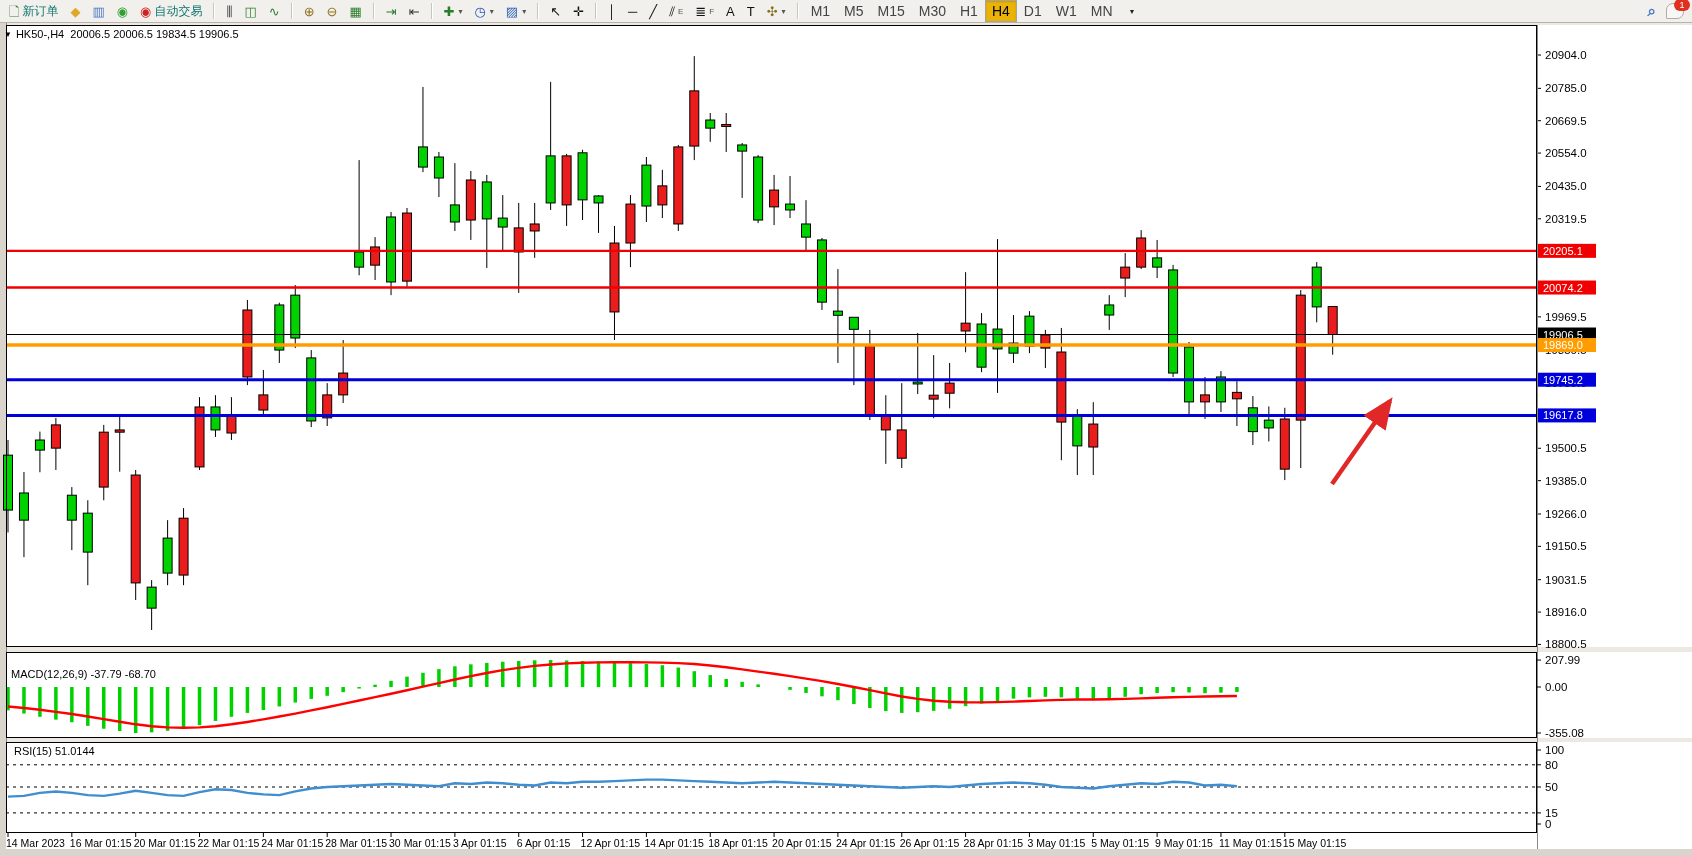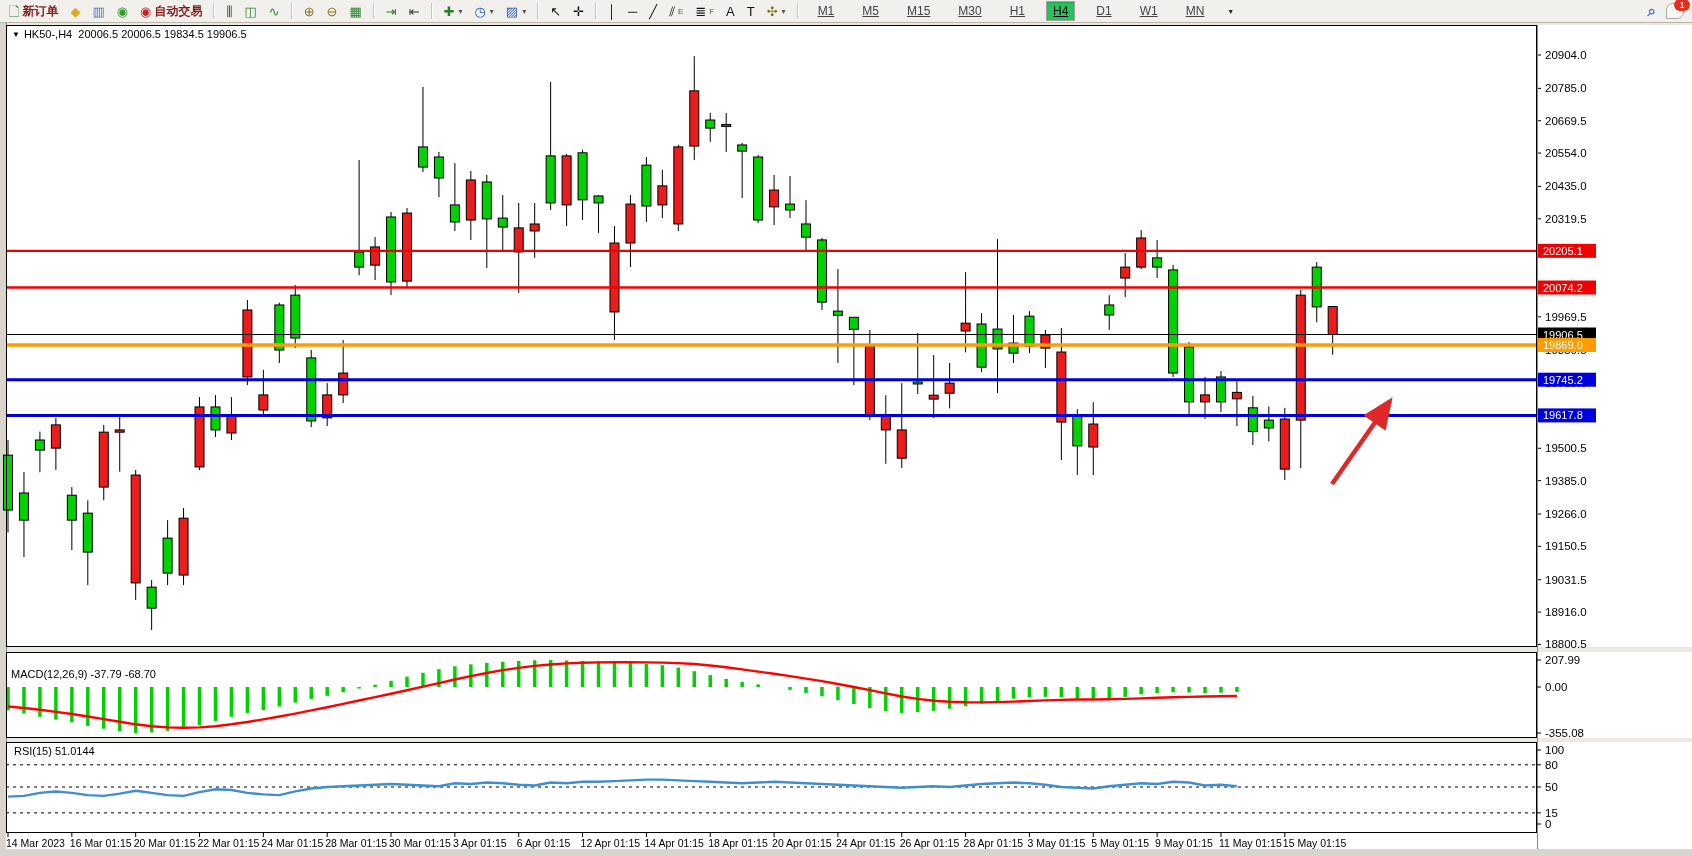--- a/index.html
+++ b/index.html
@@ -5,31 +5,31 @@
   html,body{margin:0;padding:0;background:#ece9e2;font-family:"Liberation Sans",sans-serif;}
   #app{position:relative;width:1692px;height:856px;overflow:hidden;background:#ece9e2;}
   
   #toolbar{position:absolute;left:0;top:0;width:1692px;height:22px;background:#f2f0ec;
     border-bottom:1px solid #b8b4ac;display:flex;align-items:center;font-size:12px;color:#333;z-index:5;}
   .tgroup{display:flex;align-items:center;height:22px;padding:0 3px;}
   .tsep{width:1px;height:16px;background:#c9c5bd;margin:0 2px;border-right:1px solid #fff;}
   .tbtn{display:flex;align-items:center;gap:3px;padding:1px 4px;margin:0 1px;border:1px solid transparent;
     border-radius:2px;cursor:default;white-space:nowrap;}
   .tglyph{font-size:13px;line-height:13px;}
-  .tlabel{font-size:12px;color:#7f1d1d;font-weight:bold;}
+  .tlabel{font-size:12px;color:#0f766e;}
   .caret{font-size:8px;color:#555;margin-left:1px;}
-  .tf{padding:2px 6px;margin:0 7px;font-size:12px;color:#444;border:1px solid transparent;text-decoration:underline;}
-  .tf.active{background:#22c55e;border:1px solid #a8a49c;box-shadow:inset 0 1px 2px rgba(0,0,0,.15);color:#000;}
+  .tf{padding:2px 6px;margin:0 0;font-size:14px;color:#444;border:1px solid transparent;}
+  .tf.active{background:#eab308;border:1px solid #a8a49c;box-shadow:inset 0 1px 2px rgba(0,0,0,.15);color:#000;}
   #toolbar-right{margin-left:auto;display:flex;align-items:center;padding-right:8px;gap:10px;}
   #notif{position:relative;width:16px;height:14px;background:#f7f7f5;border:1px solid #b0aca4;border-radius:7px 7px 7px 1px;}
   #notif .badge{position:absolute;right:-7px;top:-5px;min-width:12px;height:12px;background:#e03020;color:#fff;
     font-size:9px;line-height:12px;text-align:center;border-radius:7px;padding:0 2px;}
   
   .ovl{position:absolute;z-index:4;font-size:11px;color:#000;white-space:pre;}
-  #chart-title{left:12px;top:28px;}
+  #chart-title{left:4px;top:28px;}
   #chart-title .mark{font-size:8px;vertical-align:1px;margin-right:4px;}
   #macd-label{left:11px;top:656px;margin-top:12px;}
   #rsi-label{left:14px;top:745px;}
   svg{position:absolute;left:0;top:0;z-index:1;}
   text{font-family:"Liberation Sans",sans-serif;}
 </style>
 </head>
 <body>
 <div id="app">
 

